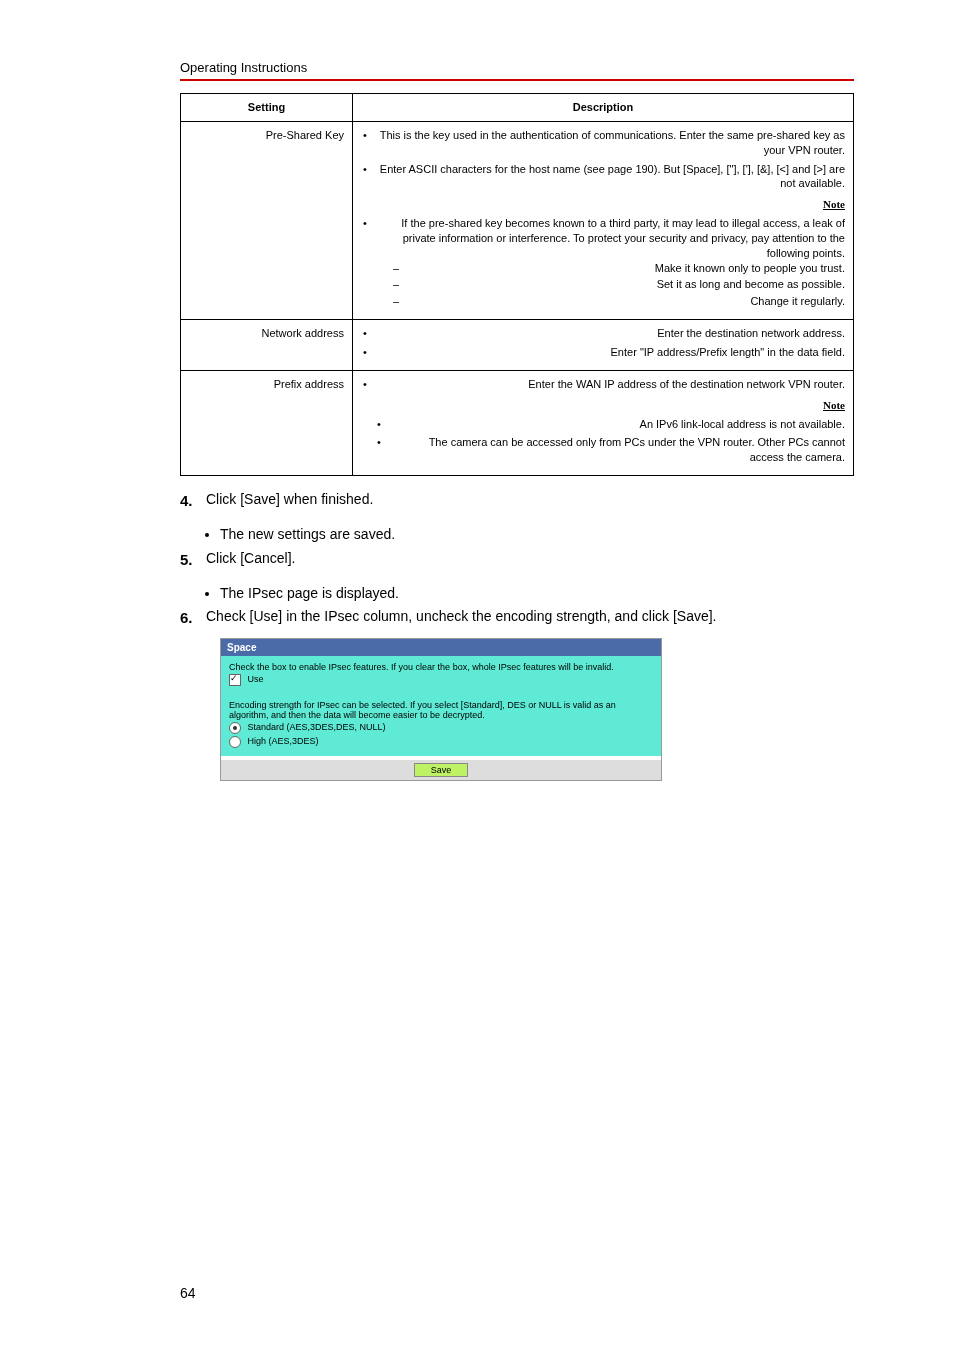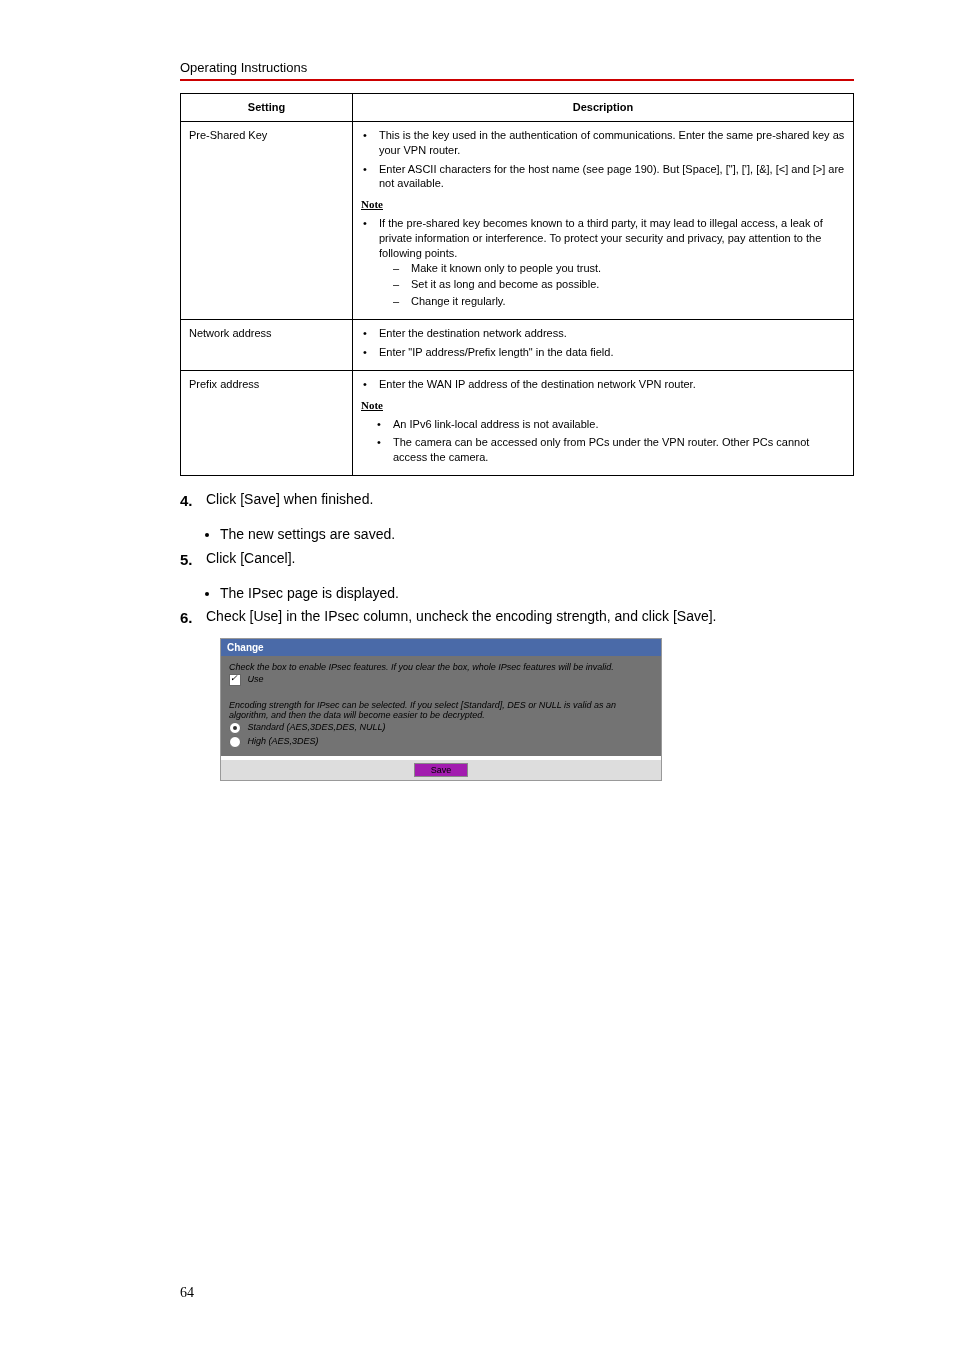--- a/index.html
+++ b/index.html
@@ -28,21 +28,21 @@
   table.settings {
     border-collapse: collapse;
     width: 100%;
     font-size: 11px;
     line-height: 1.35;
   }
   table.settings th, table.settings td {
     border: 1px solid #000;
     padding: 6px 8px;
     vertical-align: top;
-    text-align: left;
+    text-align: right;
   }
   table.settings th {
     font-weight: bold;
     text-align: center;
   }
   table.settings th.col-setting { width: 155px; }
   .bullet-list, .dash-list, .dot-list {
     margin: 0;
     padding: 0;
     list-style: none;
@@ -104,22 +104,21 @@
   }
   .ss-hdr {
     background: #4a6aa8;
     color: #fff;
     font-weight: bold;
     padding: 3px 6px;
     font-size: 10px;
   }
   .ss-body {
     padding: 4px 8px 6px 8px;
-    background: #737373;
-    font-style: italic;
+    background: #5eead4;
   }
   .ss-row { margin: 2px 0; }
   .ss-checkbox, .ss-radio {
     display: inline-block;
     width: 10px; height: 10px;
     border: 1px solid #666;
     background: #fff;
     vertical-align: middle;
     margin-right: 4px;
     position: relative;
@@ -141,31 +140,30 @@
   }
   .ss-save-row {
     background: #ddd;
     text-align: center;
     padding: 3px;
     margin-top: 4px;
   }
   .ss-save-btn {
     display: inline-block;
     border: 1px solid #888;
-    background: #a21caf;
+    background: #bef264;
     font-size: 9px;
     padding: 1px 16px;
   }
 
   .page-num {
     position: absolute;
     bottom: 50px;
     left: 180px;
     font-size: 14px;
-    font-family: Liberation Serif, serif;
   }
 </style>
 </head>
 <body>
 
 <div class="page">
   <div class="header-label">Operating Instructions</div>
   <hr class="red-rule">
 
   <table class="settings">
@@ -240,21 +238,21 @@
       <li>The IPsec page is displayed.</li>
     </ul>
 
     <div class="step">
       <div class="step-num">6.</div>
       <div class="step-body">Check [Use] in the IPsec column, uncheck the encoding strength, and click [Save].</div>
     </div>
   </div>
 
   <div class="screenshot">
-    <div class="ss-hdr">Change</div>
+    <div class="ss-hdr">Space</div>
     <div class="ss-body">
       <div class="ss-row">Check the box to enable IPsec features. If you clear the box, whole IPsec features will be invalid.</div>
       <div class="ss-row">
         <span class="ss-checkbox checked"></span>
         <span>Use</span>
       </div>
     </div>
     <div class="ss-body">
       <div class="ss-row">Encoding strength for IPsec can be selected. If you select [Standard], DES or NULL is valid as an algorithm, and then the data will become easier to be decrypted.</div>
       <div class="ss-row">

